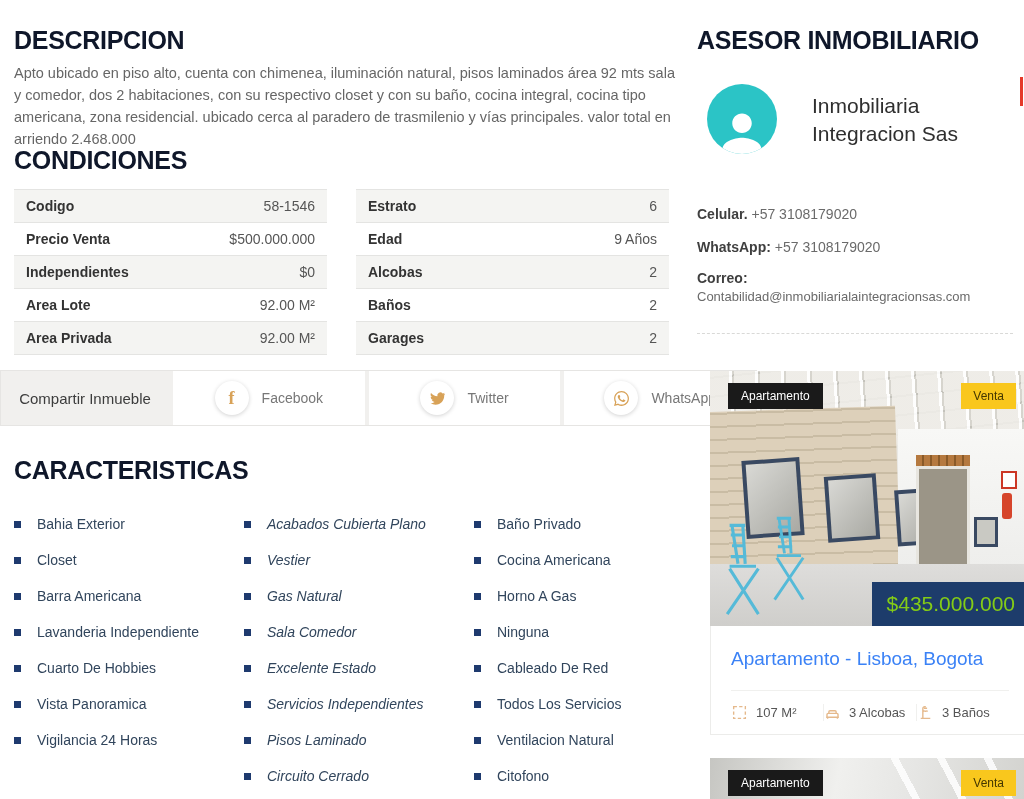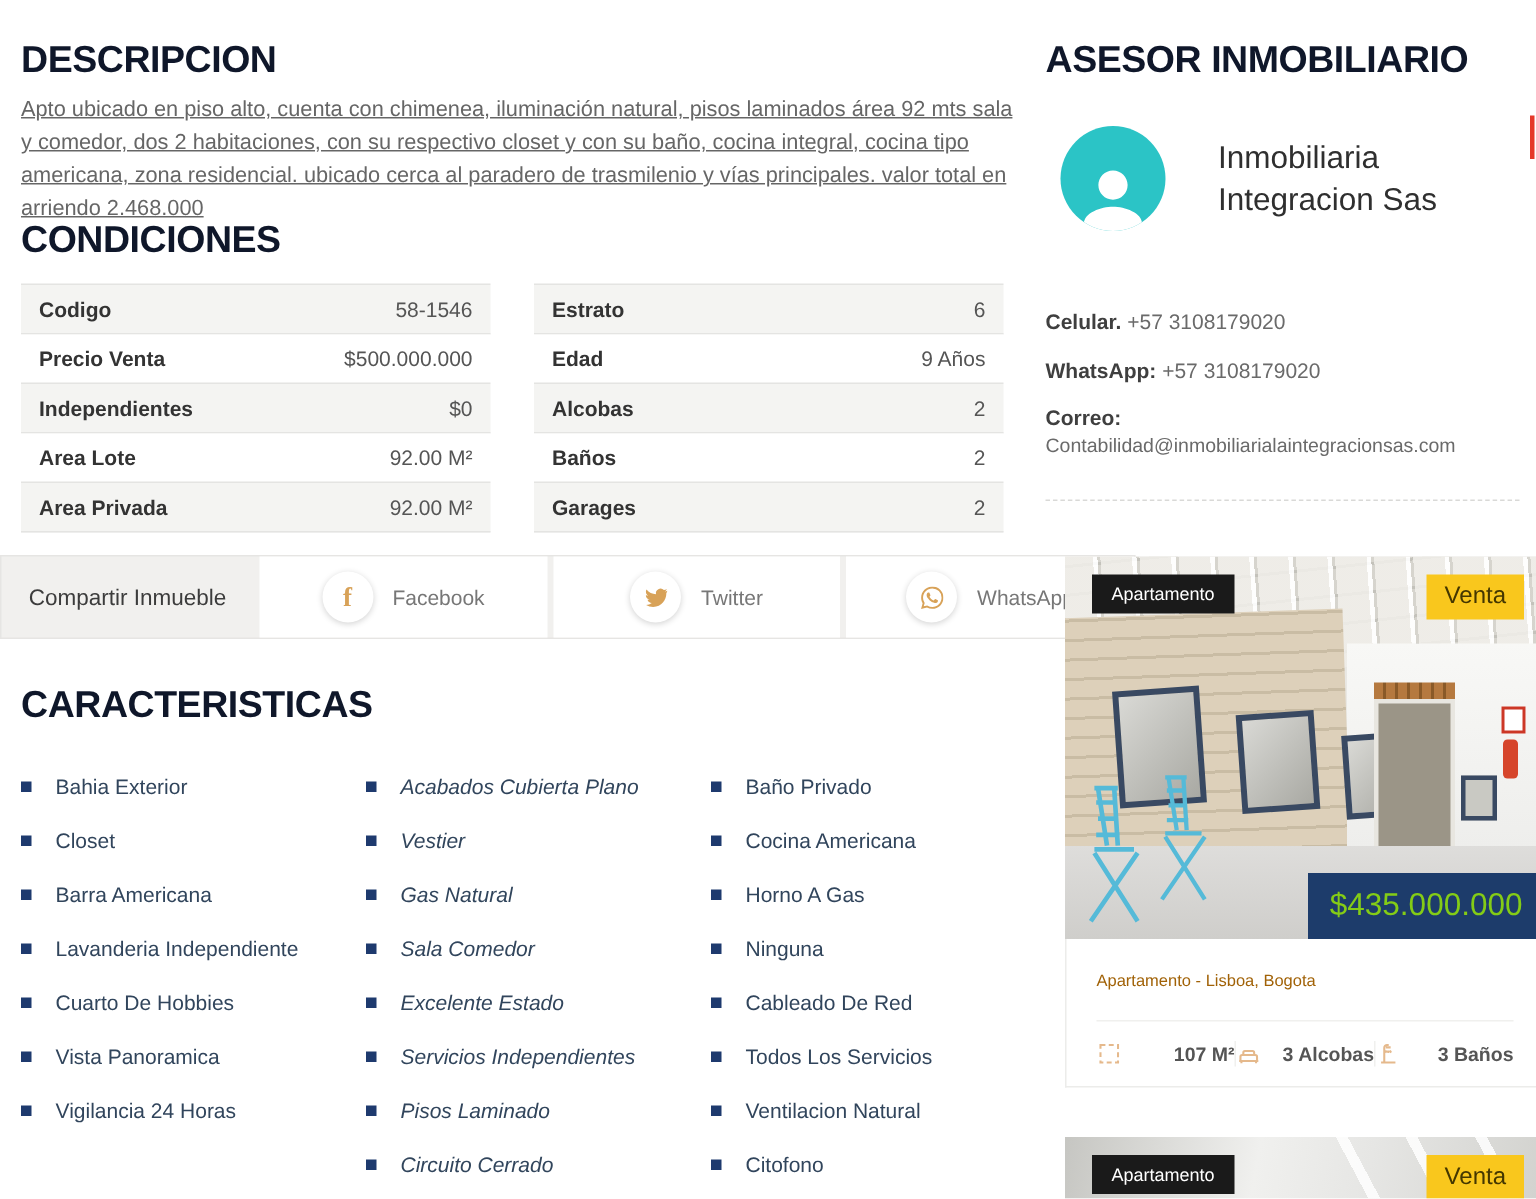--- a/index.html
+++ b/index.html
@@ -2,21 +2,21 @@
 <html><head>
 <meta charset="utf-8">
 <style>
   html,body{margin:0;padding:0;background:#fff;}
   #page{position:relative;width:1024px;height:799px;overflow:hidden;background:#fff;
         font-family:"Liberation Sans",sans-serif;}
 
   .h-title{position:absolute;font-weight:bold;font-size:25px;letter-spacing:-.3px;color:#0f172a;margin:0;}
 
   
-  .desc-body{position:absolute;left:14px;top:62px;width:664px;font-size:14.5px;line-height:22px;color:#666;text-decoration:underline;}
+  .desc-body{position:absolute;left:14px;top:62px;width:664px;font-size:14.5px;line-height:22px;color:#666;}
 
   
   .cond-table{position:absolute;top:189px;width:313px;border-top:1px solid #e4e4e2;box-sizing:border-box;}
   .cond-row{display:flex;justify-content:space-between;align-items:center;height:32px;
             padding:0 12px;border-bottom:1px solid #e4e4e2;font-size:14px;background:#fff;}
   .cond-row.alt{background:#f4f4f2;}
   .cond-label{font-weight:bold;color:#333;}
   .cond-value{color:#555;}
 
   
@@ -50,28 +50,28 @@
   .divider{position:absolute;left:697px;top:333px;width:316px;border-top:1px dashed #d9d9d7;}
 
   
   .listing-card{position:absolute;left:710px;width:320px;cursor:pointer;}
   .photo{position:relative;height:255px;overflow:hidden;background:#e9e8e4;}
   .photo2{position:relative;height:140px;overflow:hidden;
           background:linear-gradient(100deg,#c6c6c2 0%,#f0f0ee 38%,#e6e6e4 60%,#cfcfcb 100%);}
   .badge-type{position:absolute;top:12px;left:18px;background:#1a1a1a;color:#fff;
               font-size:12px;padding:6px 13px;z-index:5;}
   .badge-status{position:absolute;top:12px;right:14px;background:#f9c71d;color:#443700;
-                font-size:16px;padding:6px 12px;z-index:5;}
+                font-size:12px;padding:6px 12px;z-index:5;}
   .price-tag{position:absolute;right:0;bottom:0;background:#1d3c6b;color:#84cc16;
              font-size:21px;padding:10px 15px;z-index:5;}
   .card-body{border:1px solid #ececea;border-top:none;padding:22px 20px 0;box-sizing:border-box;background:#fff;}
-  .card-title{font-size:11px;color:#a16207;}
+  .card-title{font-size:19px;color:#3b82f6;}
   .stats-row{margin-top:20px;border-top:1px solid #f0f0ee;display:flex;padding:13px 0;}
-  .stat{flex:1;display:flex;align-items:center;gap:8px;justify-content:space-between;
-        font-size:13px;color:#555;border-left:1px solid #f0f0ee;font-weight:bold;}
+  .stat{flex:1;display:flex;align-items:center;gap:8px;justify-content:flex-start;
+        font-size:13px;color:#555;border-left:1px solid #f0f0ee;}
   .stat:first-child{border-left:none;}
   .stat svg{width:17px;height:17px;stroke:#e5b98c;fill:none;stroke-width:1.3;}
 
   
   .sc{position:absolute;}
   .sc-ceiling{left:0;top:0;right:0;height:108px;
     background-image:
       repeating-linear-gradient(86deg,rgba(255,255,255,.9) 0 3px,rgba(185,183,175,.5) 3px 5px,rgba(238,236,231,.9) 5px 26px),
       repeating-linear-gradient(-6deg,rgba(185,183,175,.55) 0 2px,rgba(244,242,237,.95) 2px 19px);
     clip-path:polygon(0 0,100% 0,100% 82%,0 48%);}

